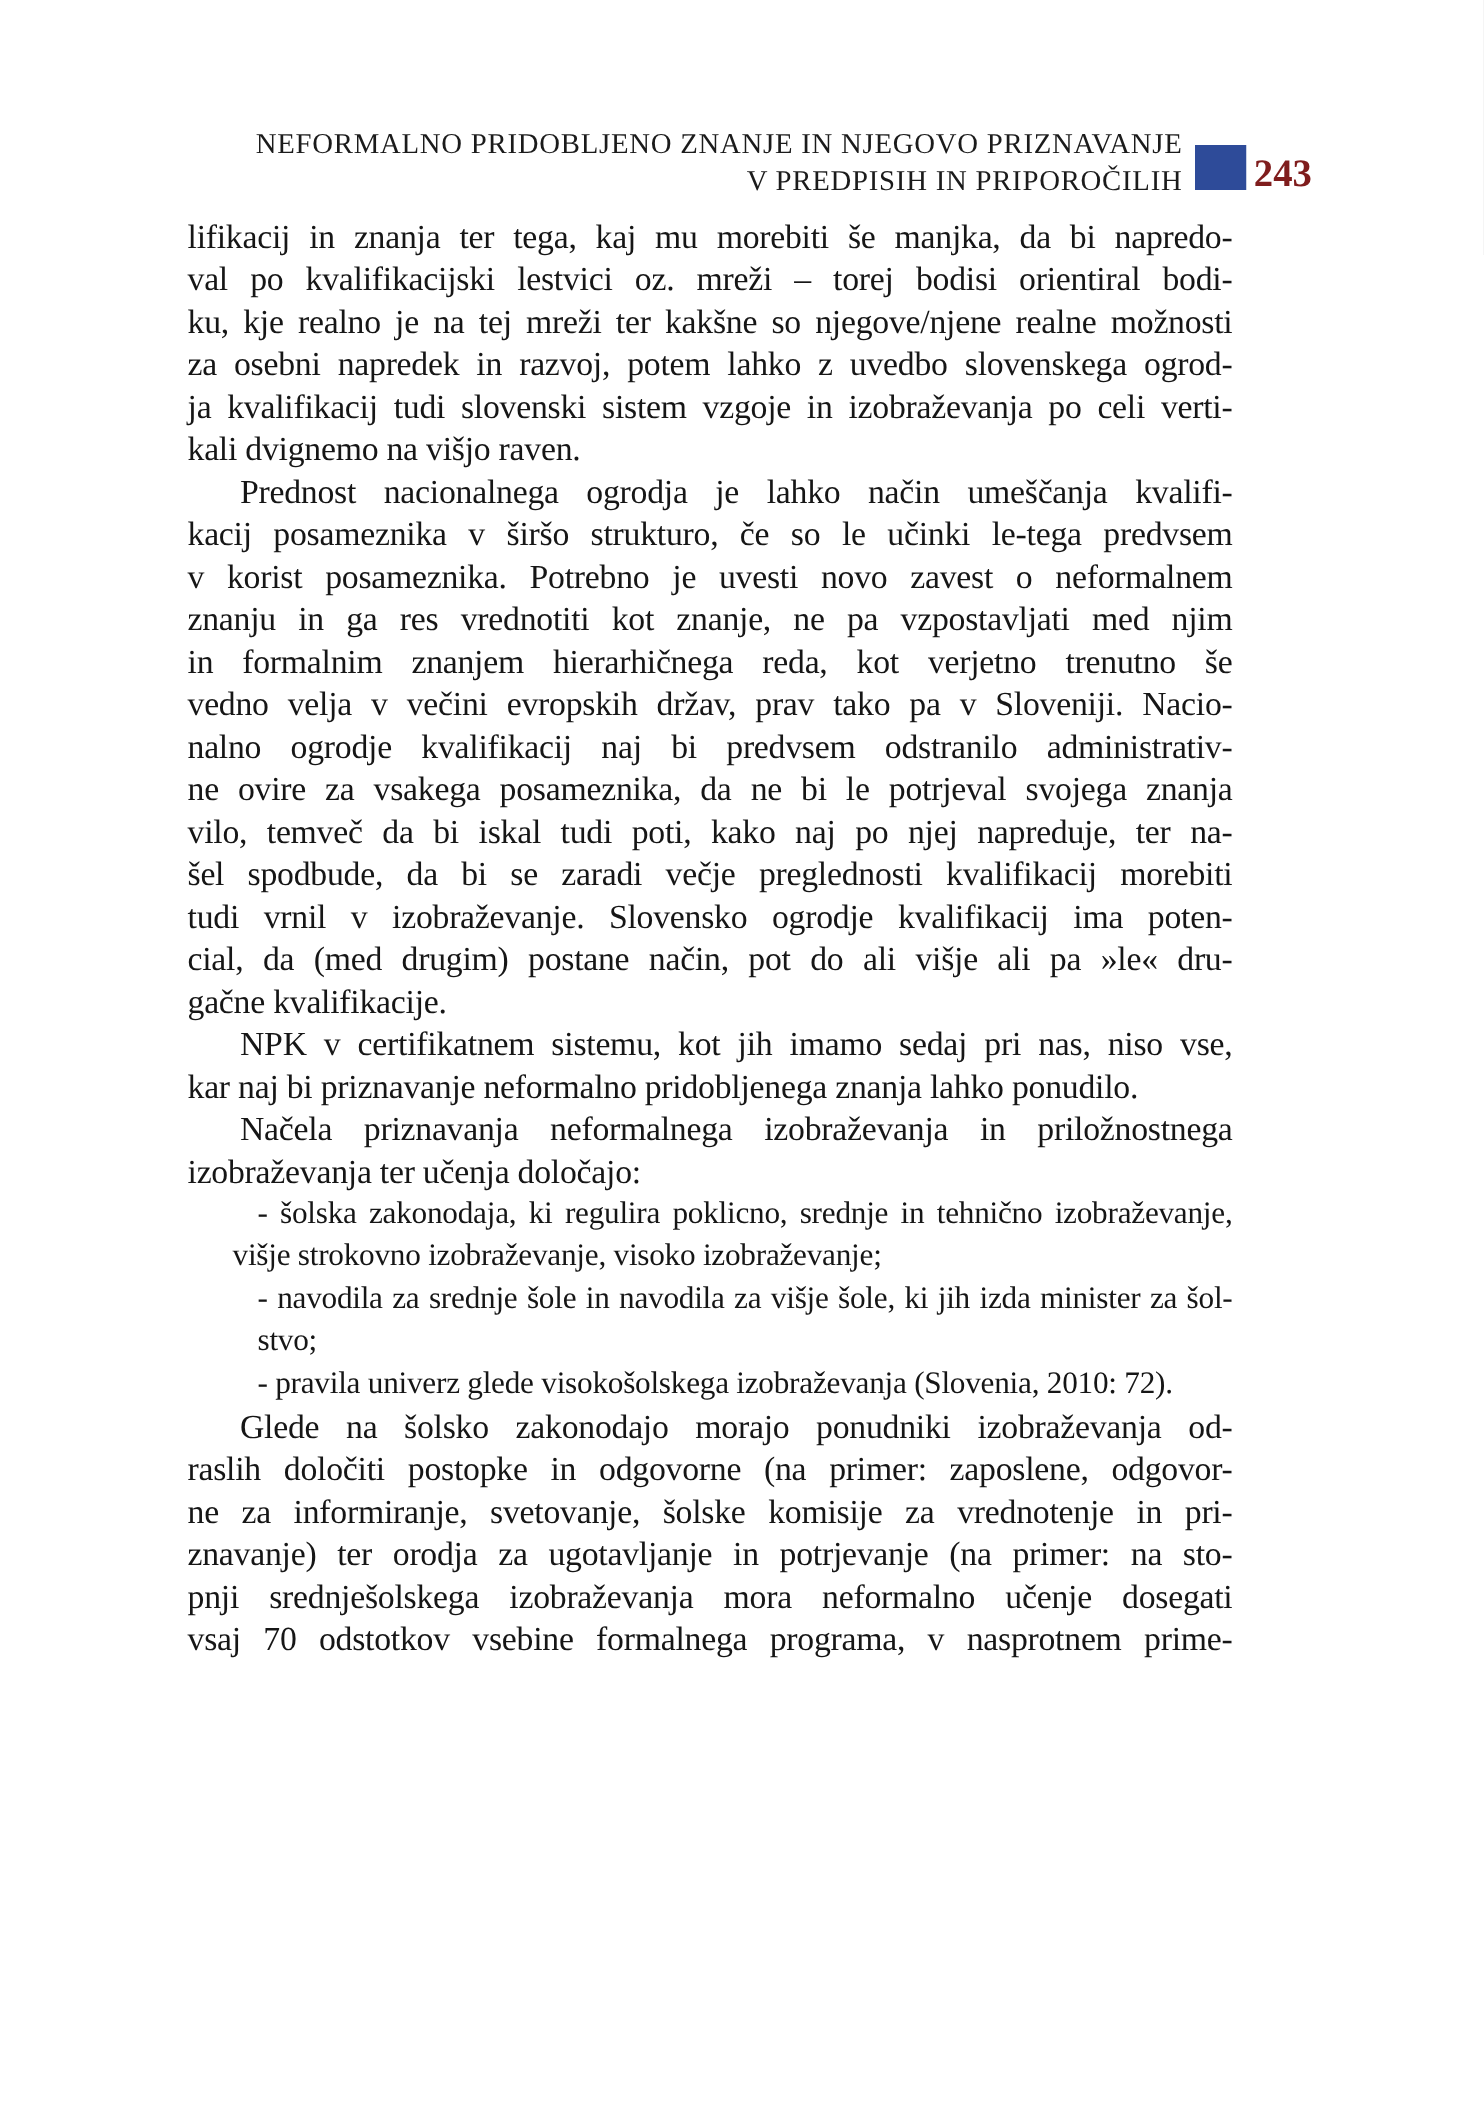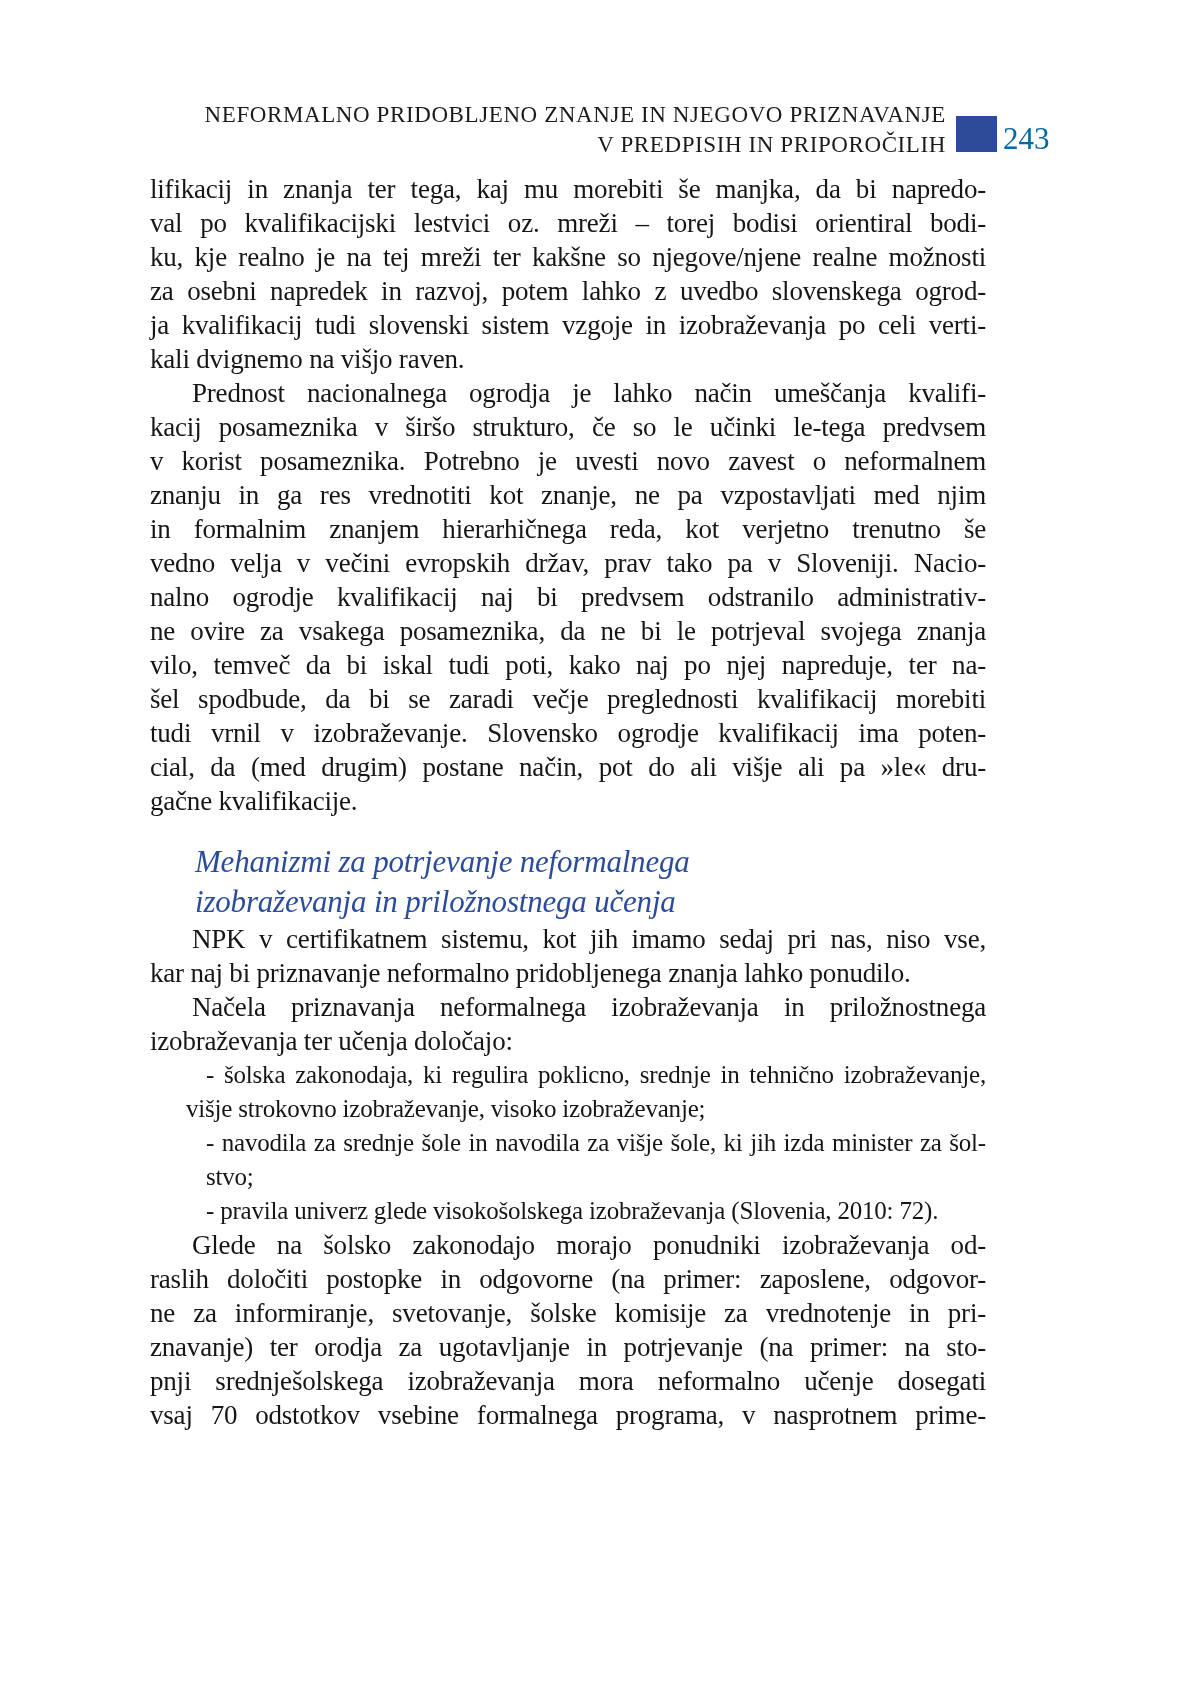--- a/index.html
+++ b/index.html
@@ -32,22 +32,22 @@
     top: 116px;
     width: 41px;
     height: 36px;
     background: var(--accent, #2e4b99);
   }
   .page-number {
     position: absolute;
     left: 1003px;
     top: 121px;
     font-size: 31px;
-    font-weight: normal;
-    color: #0369a1;
+    font-weight: bold;
+    color: #7f1d1d;
   }
 
   
   .text-block {
     position: absolute;
     left: 150px;
     top: 172px;
     width: 836px;
     font-size: 27px;
     line-height: 34px;
@@ -97,24 +97,20 @@
         <div class="line just">in formalnim znanjem hierarhičnega reda, kot verjetno trenutno še</div>
         <div class="line just">vedno velja v večini evropskih držav, prav tako pa v Sloveniji. Nacio-</div>
         <div class="line just">nalno ogrodje kvalifikacij naj bi predvsem odstranilo administrativ-</div>
         <div class="line just">ne ovire za vsakega posameznika, da ne bi le potrjeval svojega znanja</div>
         <div class="line just">vilo, temveč da bi iskal tudi poti, kako naj po njej napreduje, ter na-</div>
         <div class="line just">šel spodbude, da bi se zaradi večje preglednosti kvalifikacij morebiti</div>
         <div class="line just">tudi vrnil v izobraževanje. Slovensko ogrodje kvalifikacij ima poten-</div>
         <div class="line just">cial, da (med drugim) postane način, pot do ali višje ali pa »le« dru-</div>
         <div class="line">gačne kvalifikacije.</div>
       </div>
-      <div class="block heading">
-        <div class="line">Mehanizmi za potrjevanje neformalnega</div>
-        <div class="line">izobraževanja in priložnostnega učenja</div>
-      </div>
       <div class="block para">
         <div class="line first just">NPK v certifikatnem sistemu, kot jih imamo sedaj pri nas, niso vse,</div>
         <div class="line">kar naj bi priznavanje neformalno pridobljenega znanja lahko ponudilo.</div>
       </div>
       <div class="block para">
         <div class="line first just">Načela priznavanja neformalnega izobraževanja in priložnostnega</div>
         <div class="line">izobraževanja ter učenja določajo:</div>
       </div>
       <div class="block list">
         <div class="line list-a just">- šolska zakonodaja, ki regulira poklicno, srednje in tehnično izobraževanje,</div>

